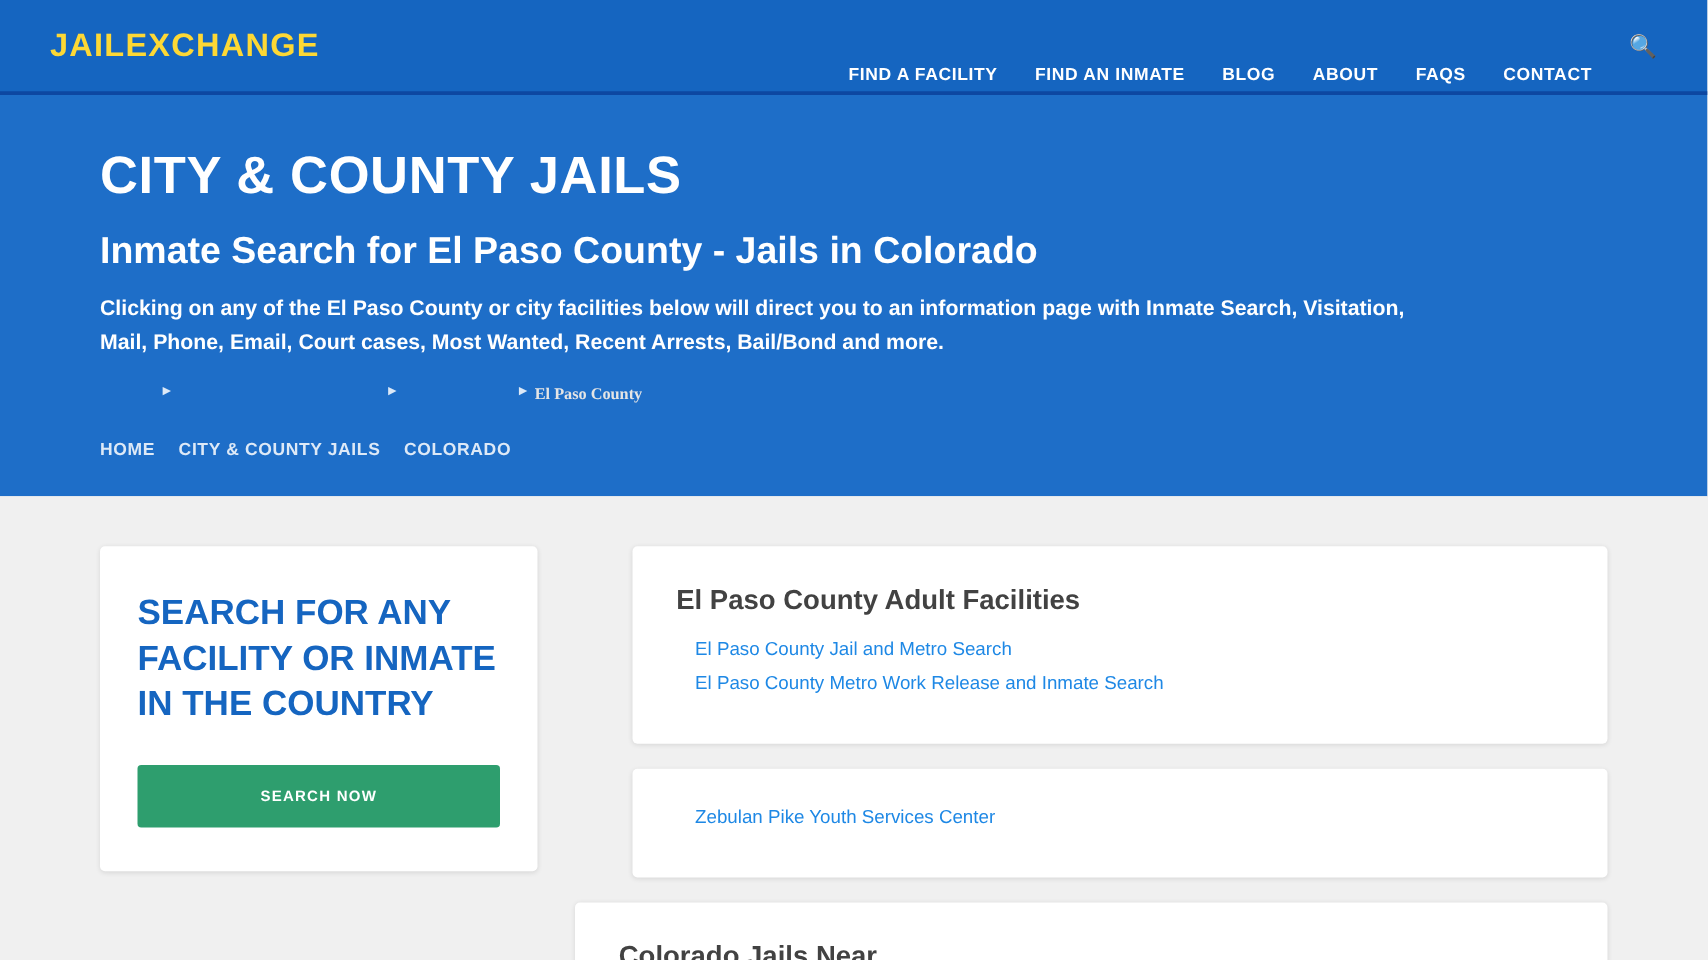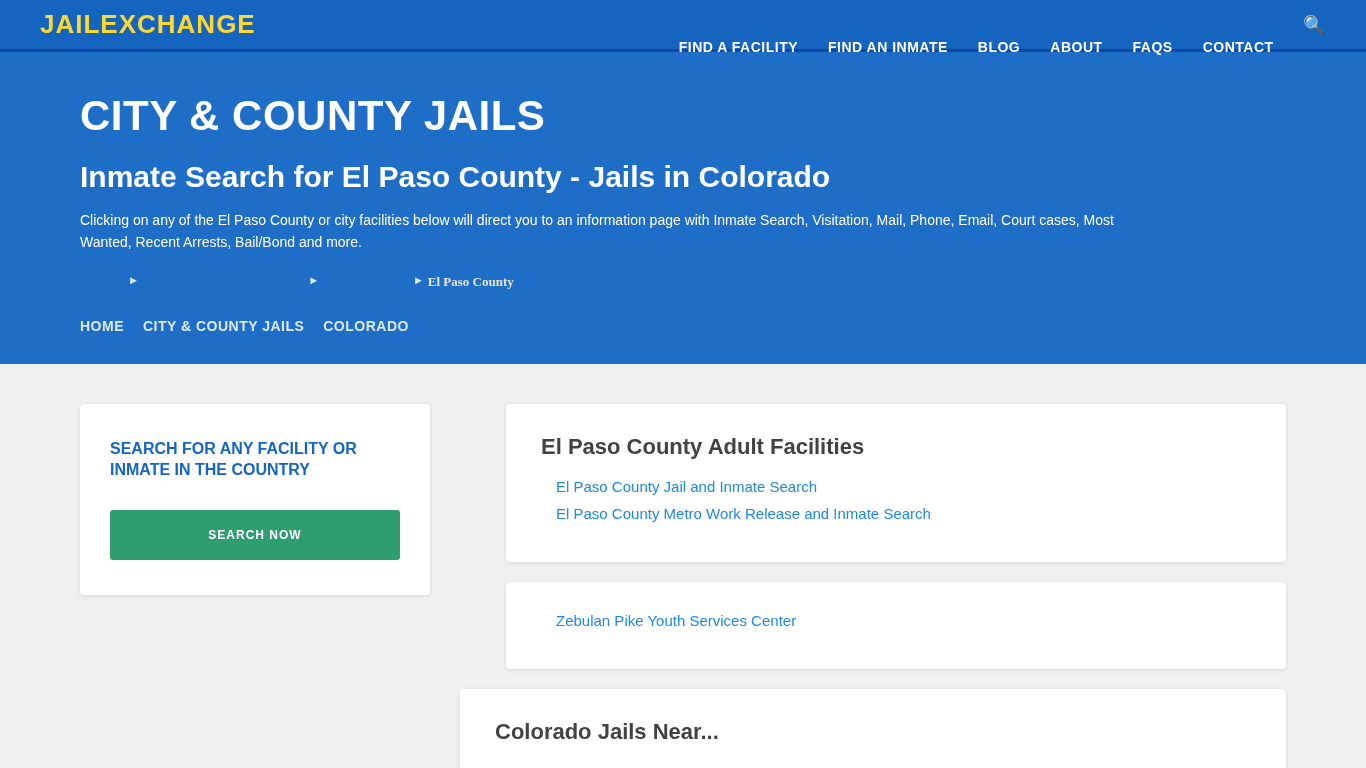--- a/index.html
+++ b/index.html
@@ -11,21 +11,21 @@
     body {
       font-family: Arial, Helvetica, sans-serif;
       background-color: #f0f0f0;
       width: 1366px;
       min-height: 768px;
     }
 
     
     header {
       background-color: #1565c0;
-      height: 52px;
+      height: 76px;
       display: flex;
       align-items: center;
       justify-content: space-between;
       padding: 0 40px;
       border-bottom: 3px solid #0d47a1;
     }
 
     .logo {
       font-size: 26px;
       font-weight: 900;
@@ -75,25 +75,25 @@
       letter-spacing: 0.5px;
     }
 
     .hero h2 {
       font-size: 30px;
       font-weight: 700;
       margin-bottom: 15px;
     }
 
     .hero p {
-      font-size: 14px;
+      font-size: 17px;
       line-height: 1.6;
       max-width: 1050px;
       margin-bottom: 20px;
-      font-weight: 400;
+      font-weight: 700;
     }
 
     .breadcrumb {
       display: flex;
       align-items: flex-start;
       gap: 4px;
       font-size: 13px;
       color: rgba(255,255,255,0.85);
     }
 
@@ -129,21 +129,21 @@
 
     .search-box {
       background-color: white;
       padding: 35px 30px;
       border-radius: 4px;
       box-shadow: 0 1px 4px rgba(0,0,0,0.1);
     }
 
     .search-box h3 {
       color: #1565c0;
-      font-size: 16px;
+      font-size: 28px;
       font-weight: 800;
       text-transform: uppercase;
       line-height: 1.3;
       margin-bottom: 30px;
     }
 
     .search-now-btn {
       background-color: #2e9e6e;
       color: white;
       border: none;
@@ -243,21 +243,21 @@
     <div class="search-box">
       <h3>SEARCH FOR ANY FACILITY OR INMATE IN THE COUNTRY</h3>
       <button class="search-now-btn">SEARCH NOW</button>
     </div>
   </aside>
 
   <div class="facilities-list">
 
     <div class="facility-card">
       <h3>El Paso County Adult Facilities</h3>
-      <a href="#" class="facility-link">El Paso County Jail and Inmate Search</a>
+      <a href="#" class="facility-link">El Paso County Jail and Metro Search</a>
       <a href="#" class="facility-link">El Paso County Metro Work Release and Inmate Search</a>
     </div>
 
     <div class="facility-card">
       <a href="#" class="facility-link">Zebulan Pike Youth Services Center</a>
     </div>
 
     <div class="facility-card-partial">
       <h3>Colorado Jails Near...</h3>
     </div>

